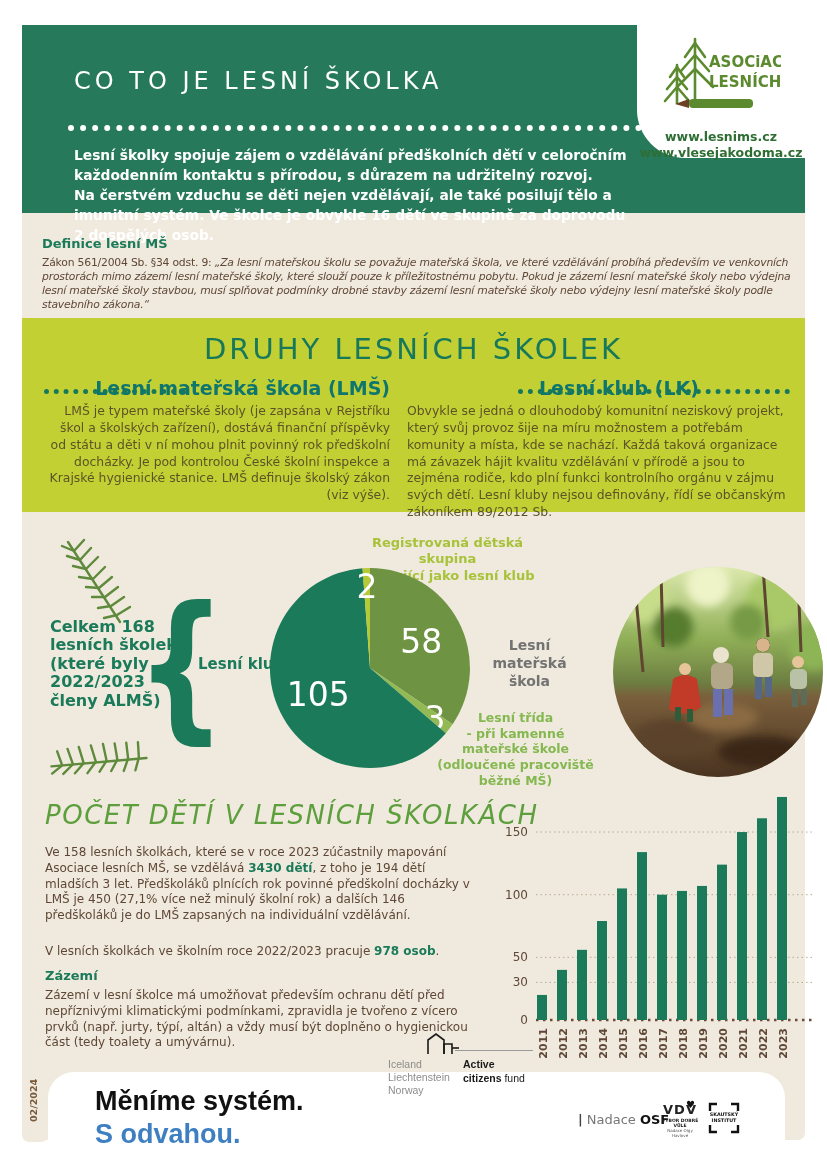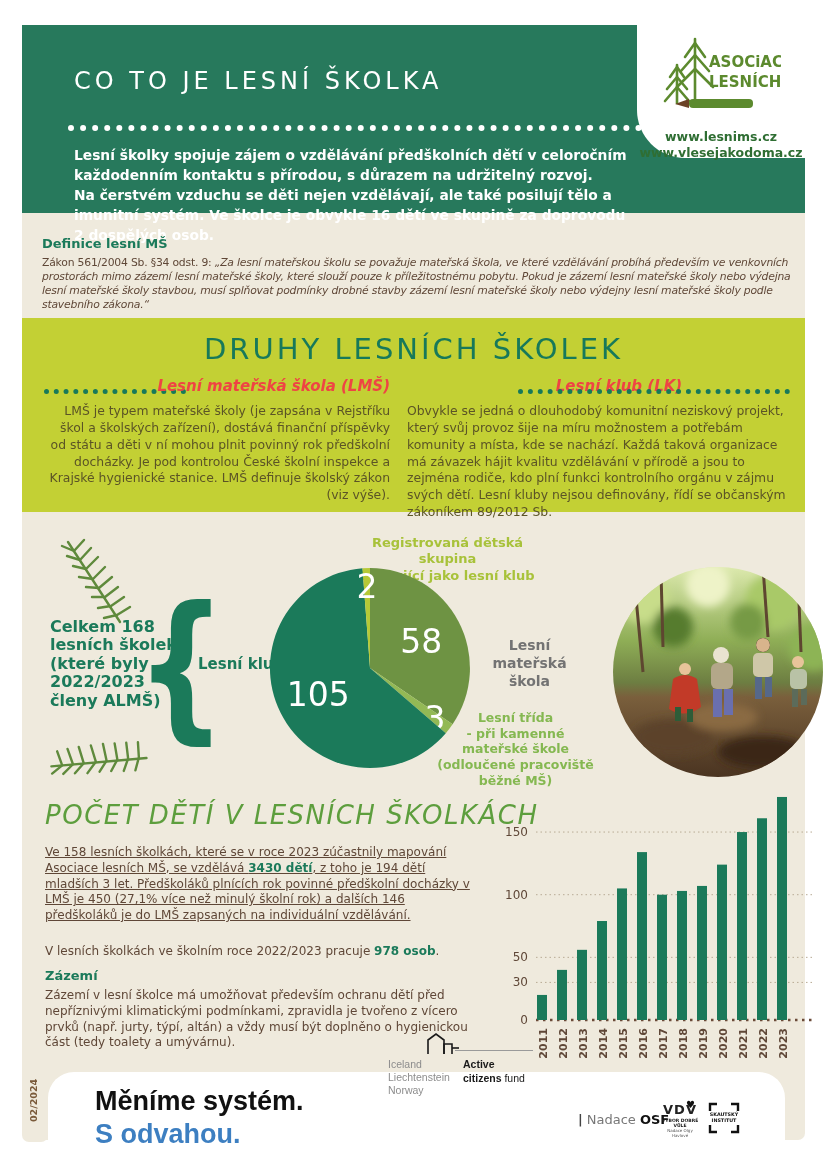--- a/index.html
+++ b/index.html
@@ -20,21 +20,21 @@
   .logo-urls{left:0;top:104px;width:168px;text-align:center;color:#2f6e33;font-weight:700;font-size:12.5px;line-height:1.25;}
 
   
   .def-head{left:42px;top:236px;color:#1b7a5a;font-weight:700;font-size:13px;}
   .def-body{left:42px;top:256px;width:758px;color:#5f4737;font-size:10.8px;line-height:1.3;letter-spacing:-0.2px;}
   .def-quote{font-style:italic;}
 
   
   .lime-band{left:22px;top:318px;width:783px;height:194px;background:#c3d034;}
   .types-title{left:22px;top:332px;width:783px;text-align:center;color:#17795a;font-size:29px;letter-spacing:3px;}
-  .col-head{color:#ef4444;font-weight:700;font-size:15px;top:377px;font-style:italic;}
+  .col-head{color:#0f766e;font-weight:700;font-size:19px;top:377px;}
   .col-head.l{left:48px;width:342px;text-align:right;}
   .col-head.r{left:429px;width:380px;text-align:center;}
   .head-dots{top:383px;height:6px;border-bottom:5px dotted #17795a;}
   .head-dots.l{left:44px;width:142px;}
   .head-dots.r{left:518px;width:272px;}
   .col-body{top:403px;color:#5b5426;font-size:12.4px;line-height:1.36;}
   .col-body.l{left:48px;width:342px;text-align:right;}
   .col-body.r{left:407px;width:388px;text-align:left;}
 
   
@@ -44,21 +44,21 @@
   .lbl-top{left:345px;top:535px;width:205px;text-align:center;color:#a8c23a;font-weight:700;font-size:13px;line-height:1.25;}
   .lbl-right{left:482px;top:636px;width:95px;text-align:center;color:#737373;font-weight:700;font-size:14px;line-height:1.3;}
   .lbl-bottom{left:418px;top:710px;width:195px;text-align:center;color:#85b851;font-weight:700;font-size:12.5px;line-height:1.25;}
   .pie-box{left:268px;top:566px;width:204px;height:204px;}
   .photo{left:613px;top:567px;width:210px;height:210px;border-radius:50%;overflow:hidden;}
 
   
   .counts-title{left:45px;top:800px;color:#5d9e3d;font-size:26px;letter-spacing:1.5px;font-style:italic;}
   .counts-p{left:45px;width:435px;color:#5f4737;font-size:12px;line-height:1.32;}
   .hl{color:#1b7a5a;font-weight:700;}
-  .p1{top:845px;text-decoration:underline;} .p2{top:944px;}
+  .p1{top:845px;} .p2{top:944px;}
   .zaz-head{left:45px;top:968px;color:#1b7a5a;font-weight:700;font-size:13px;}
   .zaz-body{left:45px;top:988px;width:435px;color:#5f4737;font-size:12px;line-height:1.32;}
   .bar-box{left:500px;top:795px;width:320px;height:270px;}
 
   
   .footer-white{left:48px;top:1072px;width:737px;height:97px;background:#ffffff;border-radius:26px 26px 0 0;}
   .tab-left{left:22px;top:1072px;width:26px;height:70px;background:#efeadd;border-radius:0 0 7px 7px;}
   .tab-right{left:785px;top:1072px;width:20px;height:68px;background:#efeadd;border-radius:0 0 7px 7px;}
   .edition{left:21px;top:1084px;width:26px;height:50px;color:#7a5a3a;font-size:9.5px;font-weight:700;
            transform:rotate(-90deg);transform-origin:center;white-space:nowrap;text-align:center;line-height:50px;}

